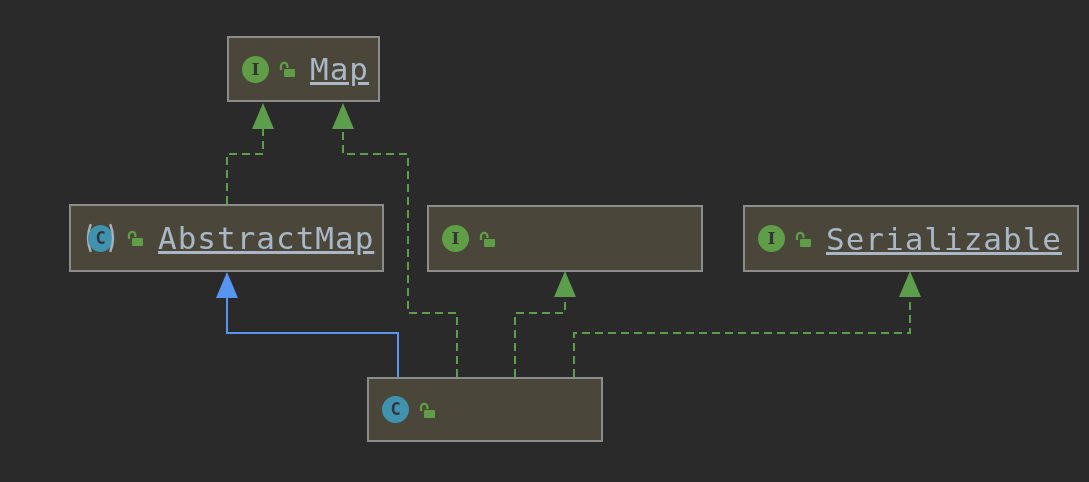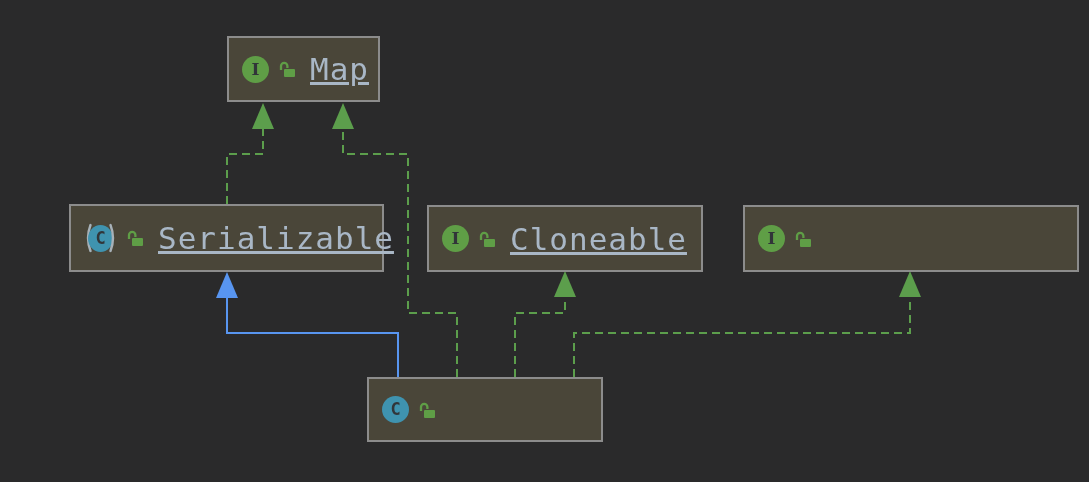--- a/index.html
+++ b/index.html
@@ -105,46 +105,46 @@
       <svg class="paren right" width="8" height="30" viewBox="0 0 8 30">
           <path d="M1.5 2 Q6.5 15 1.5 28"></path>
         </svg>
     </span>
     <span class="lock">
       <svg width="18" height="18" viewBox="0 0 18 18">
         <path class="shackle" d="M3 10 V6 A3.2 3.2 0 0 1 9.4 6 V8"></path>
         <rect class="body" x="6" y="9" width="11" height="8" rx="1"></rect>
       </svg>
     </span>
-    <span class="label">Serializable</span>
+    <span class="label">AbstractMap</span>
   </div>
 
   <div class="node" style="left:427px;top:205px;width:276px;height:67px;">
     <span class="icon-circle iface">
       <span class="glyph">I</span>
     </span>
     <span class="lock">
       <svg width="18" height="18" viewBox="0 0 18 18">
         <path class="shackle" d="M3 10 V6 A3.2 3.2 0 0 1 9.4 6 V8"></path>
         <rect class="body" x="6" y="9" width="11" height="8" rx="1"></rect>
       </svg>
     </span>
-    <span class="label">Cloneable</span>
   </div>
 
   <div class="node" style="left:743px;top:205px;width:336px;height:67px;">
     <span class="icon-circle iface">
       <span class="glyph">I</span>
     </span>
     <span class="lock">
       <svg width="18" height="18" viewBox="0 0 18 18">
         <path class="shackle" d="M3 10 V6 A3.2 3.2 0 0 1 9.4 6 V8"></path>
         <rect class="body" x="6" y="9" width="11" height="8" rx="1"></rect>
       </svg>
     </span>
+    <span class="label">Serializable</span>
   </div>
 
   <div class="node" style="left:367px;top:377px;width:236px;height:65px;">
     <span class="icon-circle cls">
       <span class="glyph">C</span>
     </span>
     <span class="lock">
       <svg width="18" height="18" viewBox="0 0 18 18">
         <path class="shackle" d="M3 10 V6 A3.2 3.2 0 0 1 9.4 6 V8"></path>
         <rect class="body" x="6" y="9" width="11" height="8" rx="1"></rect>

